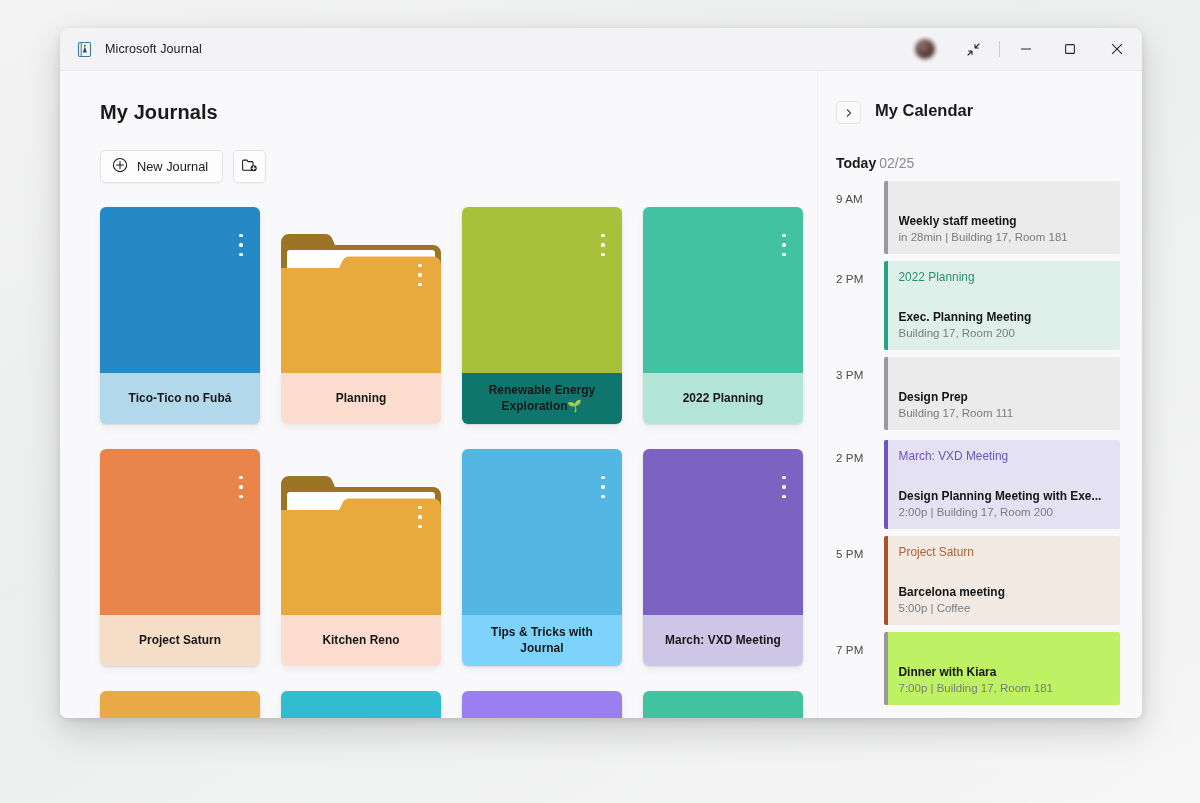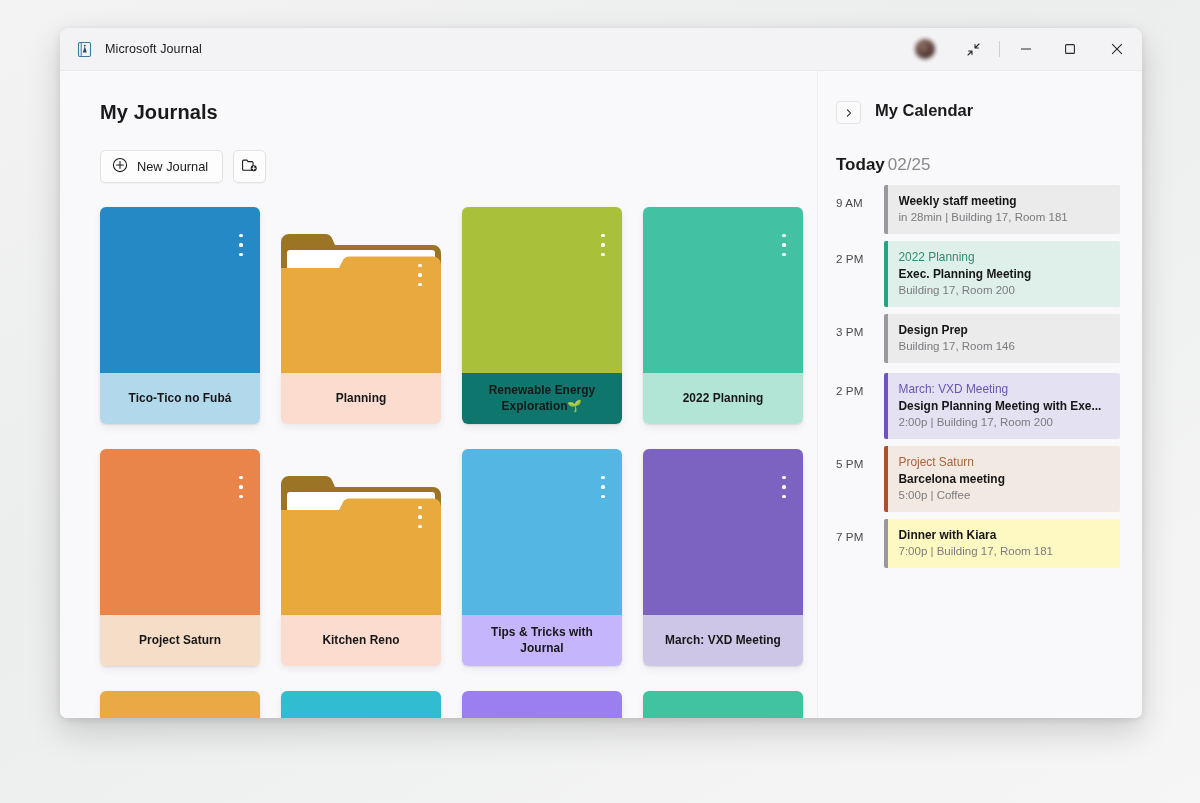--- a/index.html
+++ b/index.html
@@ -235,21 +235,21 @@
     justify-content: center;
     cursor: default;
   }
   .cal-title {
     font-size: 16.5px;
     font-weight: 600;
     color: #1a1a1a;
   }
   .day-head {
     margin-top: 31px;
-    font-size: 17px;
+    font-size: 14px;
     color: #1a1a1a;
     font-weight: 600;
   }
   .day-head .date {
     color: #8a8a8e;
     font-weight: 400;
     margin-left: 3px;
   }
   .events { margin-top: 10px; }
   .event-row {
@@ -292,20 +292,21 @@
     text-overflow: ellipsis;
   }
   .ev-title {
     font-size: 11.9px;
     line-height: 16px;
     font-weight: 600;
     color: #161616;
     white-space: nowrap;
     overflow: hidden;
     text-overflow: ellipsis;
+    margin-top: 24px;
   }
   .ev-sub {
     font-size: 11.5px;
     line-height: 16px;
     color: #7b7b7f;
     white-space: nowrap;
     overflow: hidden;
     text-overflow: ellipsis;
   }
 </style>
@@ -460,21 +461,21 @@
               <span>Kitchen Reno</span>
             </div>
           </div>
           <div class="card">
             <div class="cover" style="background: rgb(83, 182, 227);"></div>
             <div class="dots">
               <i></i>
               <i></i>
               <i></i>
             </div>
-            <div class="footer" style="background: #c4b5fd;">
+            <div class="footer" style="background: #7dd3fc;">
               <span>Tips &amp; Tricks with Journal</span>
             </div>
           </div>
           <div class="card">
             <div class="cover" style="background: rgb(124, 98, 193);"></div>
             <div class="dots">
               <i></i>
               <i></i>
               <i></i>
             </div>
@@ -543,21 +544,21 @@
                   <div class="ev-sub">Building 17, Room 200</div>
                 </div>
               </div>
             </div>
             <div class="event-row">
               <div class="ev-time">3 PM</div>
               <div class="ev-card" style="background: rgb(235, 235, 236);">
                 <div class="ev-bar" style="background: rgb(154, 154, 158);"></div>
                 <div class="ev-body">
                   <div class="ev-title">Design Prep</div>
-                  <div class="ev-sub">Building 17, Room 146</div>
+                  <div class="ev-sub">Building 17, Room 111</div>
                 </div>
               </div>
             </div>
           </div>
           <div class="events">
             <div class="event-row">
               <div class="ev-time">2 PM</div>
               <div class="ev-card" style="background: rgb(228, 225, 242);">
                 <div class="ev-bar" style="background: rgb(109, 85, 189);"></div>
                 <div class="ev-body">
@@ -573,21 +574,21 @@
                 <div class="ev-bar" style="background: rgb(168, 82, 45);"></div>
                 <div class="ev-body">
                   <div class="ev-journal" style="color: rgb(168, 100, 60);">Project Saturn</div>
                   <div class="ev-title">Barcelona meeting</div>
                   <div class="ev-sub">5:00p | Coffee</div>
                 </div>
               </div>
             </div>
             <div class="event-row">
               <div class="ev-time">7 PM</div>
-              <div class="ev-card" style="background: #fef9c3;">
+              <div class="ev-card" style="background: #bef264;">
                 <div class="ev-bar" style="background: rgb(154, 154, 158);"></div>
                 <div class="ev-body">
                   <div class="ev-title">Dinner with Kiara</div>
                   <div class="ev-sub">7:00p | Building 17, Room 181</div>
                 </div>
               </div>
             </div>
           </div>
         </div>
     </div>

